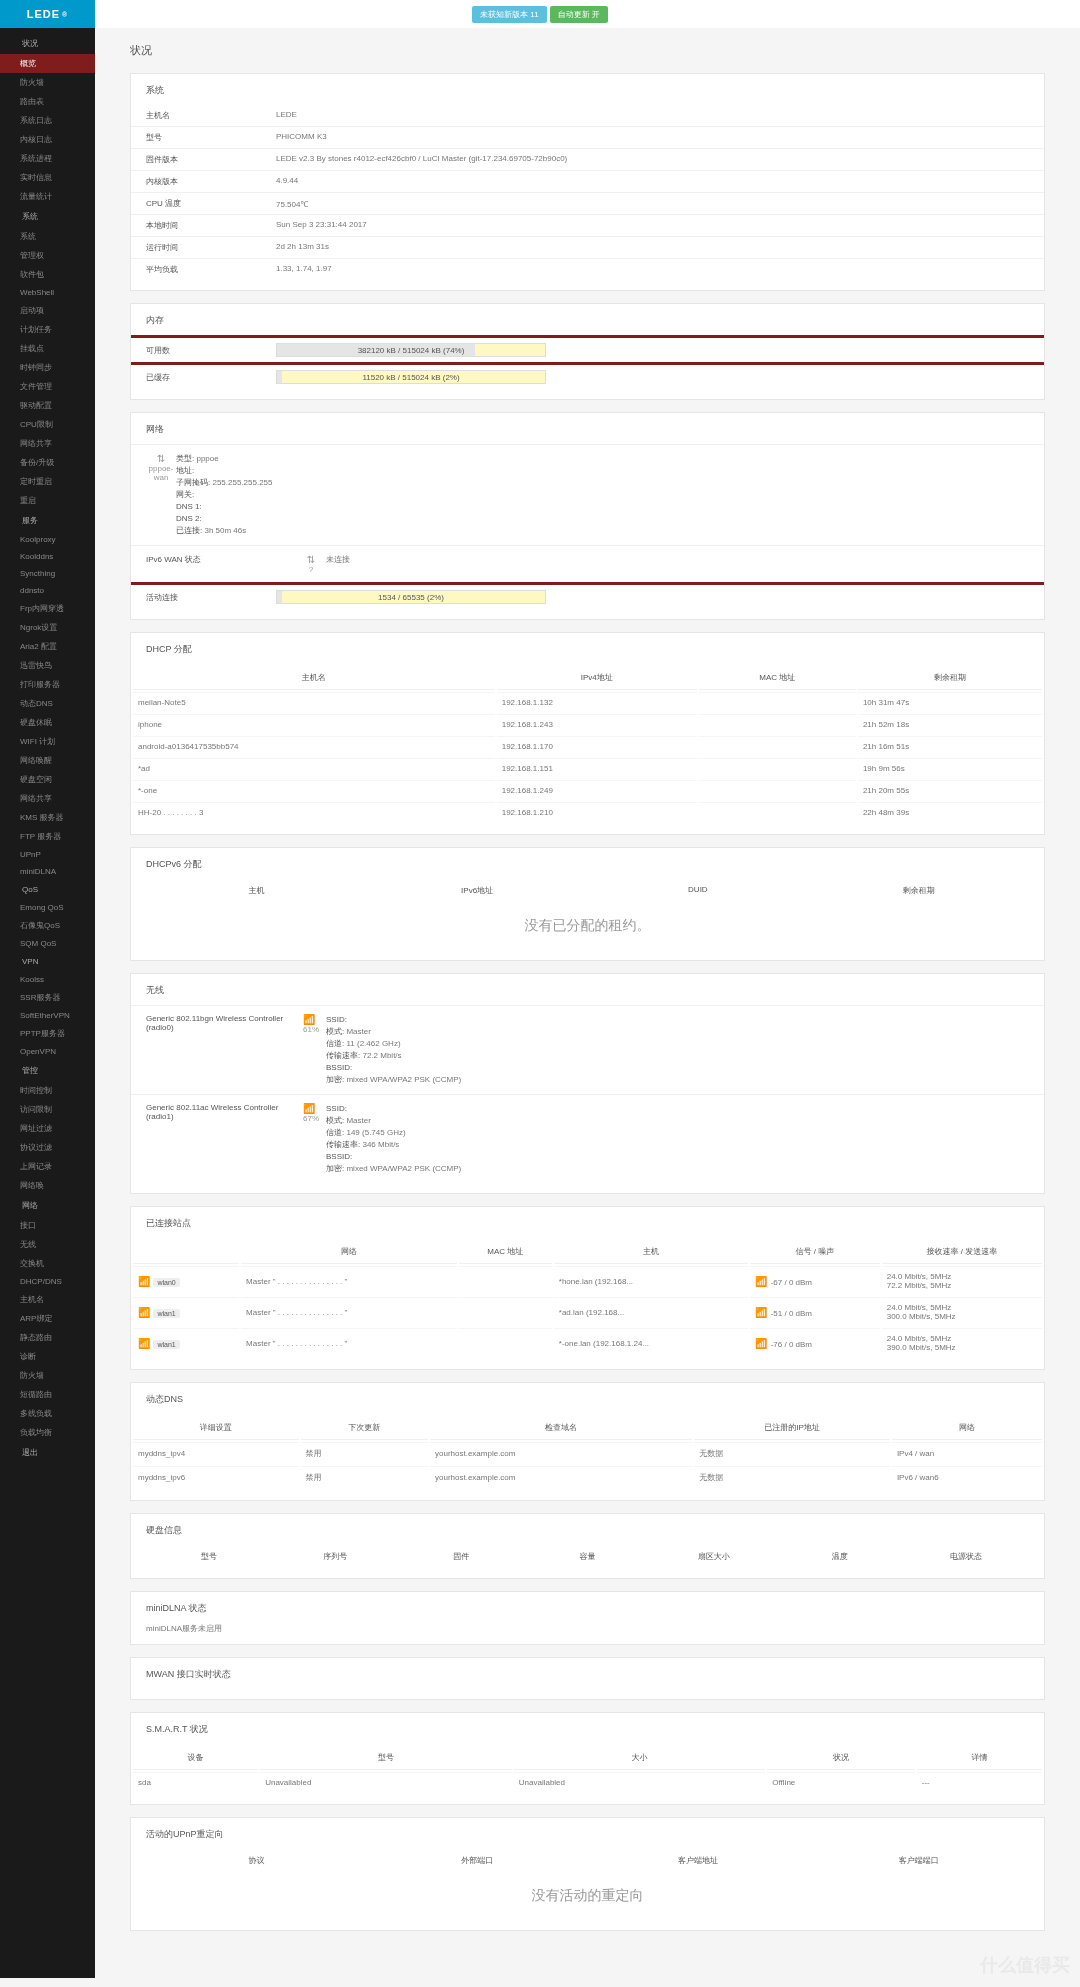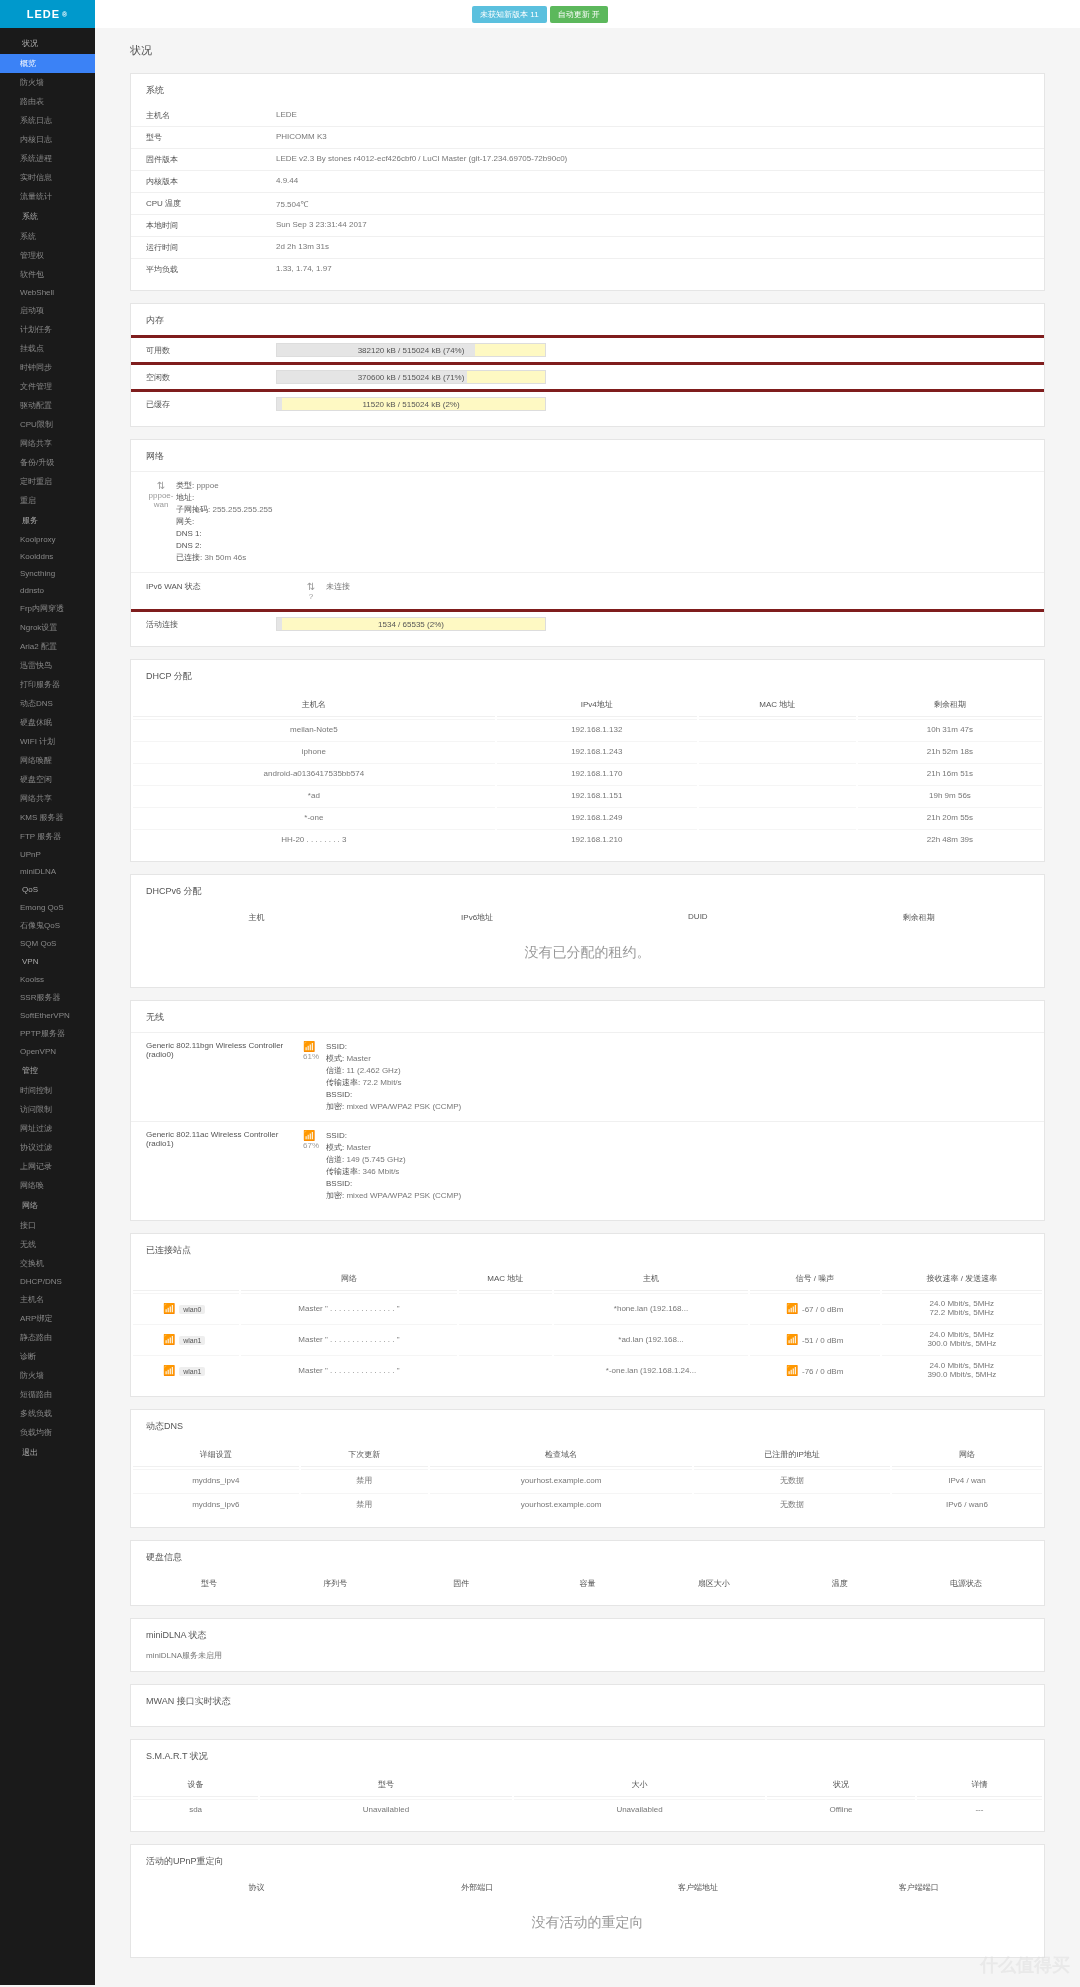--- a/index.html
+++ b/index.html
@@ -9,21 +9,21 @@
 .logo sup{font-size:7px;margin-left:2px}
 .badges{margin:8px auto;display:flex;gap:3px}
 .badge{padding:3px 8px;color:#fff;font-size:8px;border-radius:2px}
 .badge.blue{background:#5bc0de}
 .badge.green{background:#5cb85c}
 .layout{display:flex}
 .sidebar{width:95px;background:#1a1a1a;color:#888;min-height:1950px;font-size:8px;padding-top:5px}
 .sidebar .cat{padding:5px 10px;color:#aaa;font-size:8px;display:flex;align-items:center;gap:4px}
 .sidebar .cat::before{content:"";display:inline-block;width:8px;height:8px}
 .sidebar .item{padding:4px 10px 4px 20px;color:#888;display:block;cursor:pointer}
-.sidebar .item.active{background:#3b82f6;color:#fff}
+.sidebar .item.active{background:#7f1d1d;color:#fff}
 .main{flex:1;padding:15px 35px;background:#f5f5f5}
 .page-title{font-size:11px;color:#555;margin-bottom:15px}
 .panel{background:#fff;border:1px solid #e5e5e5;margin-bottom:12px;padding:10px 0}
 .panel-title{font-size:9px;color:#555;padding:0 15px 8px}
 .kv-row{display:flex;border-top:1px solid #f0f0f0;padding:5px 15px;font-size:8px}
 .kv-row:first-of-type{border-top:none}
 .kv-key{width:130px;color:#555}
 .kv-val{color:#777;flex:1}
 .progress-row{display:flex;align-items:center;padding:5px 15px;border-top:3px solid #7f1d1d;font-size:8px}
 .progress-row .kv-key{width:130px;color:#555}
@@ -31,21 +31,21 @@
 .progress-fill{height:100%;background:#e5e5e5}
 .progress-text{position:absolute;top:0;left:0;right:0;text-align:center;line-height:14px;font-size:8px;color:#555}
 .net-section{display:flex;padding:8px 15px;border-top:1px solid #f0f0f0;font-size:8px}
 .net-label{width:150px;color:#555}
 .net-icon{width:30px;text-align:center;color:#999;font-size:8px}
 .net-icon .ic{display:block;font-size:10px}
 .net-details{flex:1;color:#777;line-height:1.5}
 .net-details .k{color:#555}
 .table{width:100%;font-size:8px}
 .table th{padding:6px;color:#555;font-weight:normal;text-align:center;border-bottom:1px solid #f0f0f0}
-.table td{padding:5px;color:#777;text-align:center;border-top:1px solid #f5f5f5}
+.table td{padding:5px;color:#777;text-align:left;border-top:1px solid #f5f5f5}
 .empty-msg{text-align:center;padding:15px;color:#999;font-size:14px}
 .wifi-icon{color:#5bc0de;font-size:10px;margin-right:3px}
 .small-icon{background:#eee;padding:1px 4px;border-radius:2px;font-size:7px;color:#555;margin-right:3px}
 .mwan-badge{display:inline-block;background:#5cb85c;color:#fff;padding:8px 18px;border-radius:15px;font-size:8px;text-align:center;line-height:1.4}
 .watermark{position:fixed;bottom:10px;right:10px;font-size:18px;color:#ddd;opacity:0.5;font-weight:bold}
 .i-home::before{content:"⌂"}
 .i-tool::before{content:"✕"}
 .i-svc::before{content:"☰"}
 .i-qos::before{content:"◷"}
 .i-vpn::before{content:"◉"}
@@ -192,27 +192,20 @@
       <div class="panel-title">内存</div>
       <div id="mem-rows">
           <div class="progress-row">
             <div class="kv-key">可用数</div>
             <div class="progress-bar">
               <div class="progress-fill" style="width:74%"></div>
               <div class="progress-text">382120 kB / 515024 kB (74%)</div>
             </div>
           </div>
           <div class="progress-row">
-            <div class="kv-key">空闲数</div>
-            <div class="progress-bar">
-              <div class="progress-fill" style="width:71%"></div>
-              <div class="progress-text">370600 kB / 515024 kB (71%)</div>
-            </div>
-          </div>
-          <div class="progress-row">
             <div class="kv-key">已缓存</div>
             <div class="progress-bar">
               <div class="progress-fill" style="width:2%"></div>
               <div class="progress-text">11520 kB / 515024 kB (2%)</div>
             </div>
           </div>
         </div>
     </div>
 
     <div class="panel">

